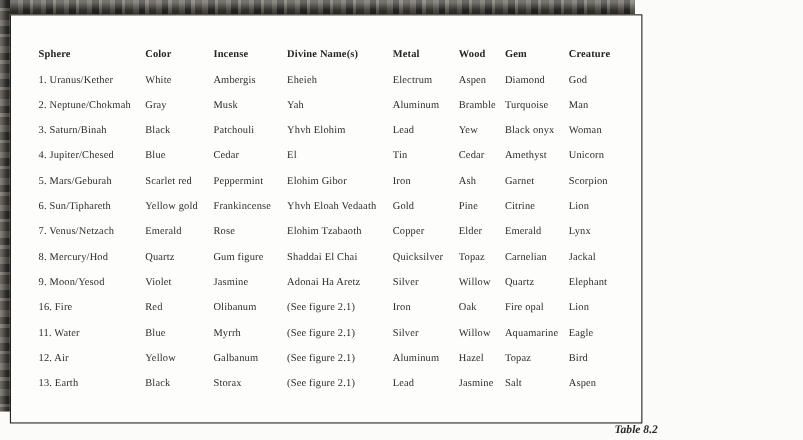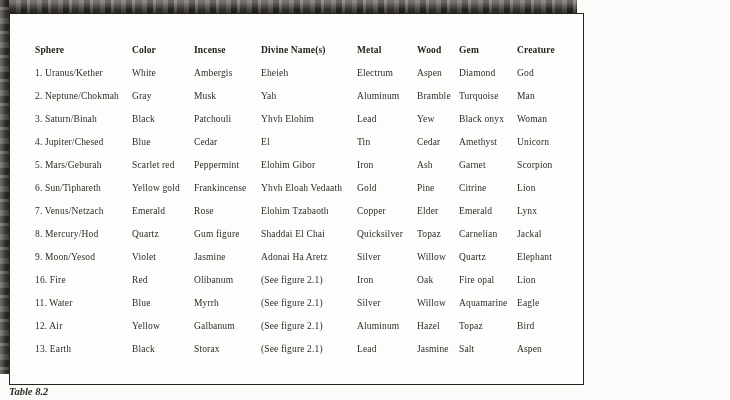--- a/index.html
+++ b/index.html
@@ -47,22 +47,22 @@
   }
   .cell {
     font-size: 9.5px;
     color: #2e2c29;
     white-space: nowrap;
     letter-spacing: 0.15px;
   }
   .row.head .cell { font-weight: bold; color: #262421; }
 
   .caption {
-    position: absolute; left: 9px; top: 386px; width: 575px;
-    text-align: left;
+    position: absolute; left: 23px; top: 386px; width: 575px;
+    text-align: right;
     font-size: 10.5px; font-weight: bold; font-style: italic;
     color: #2b2926;
   }
 </style>
 </head>
 <body>
 
 <div class="page">
   <div class="band-top"></div>
   <div class="band-left"></div>

